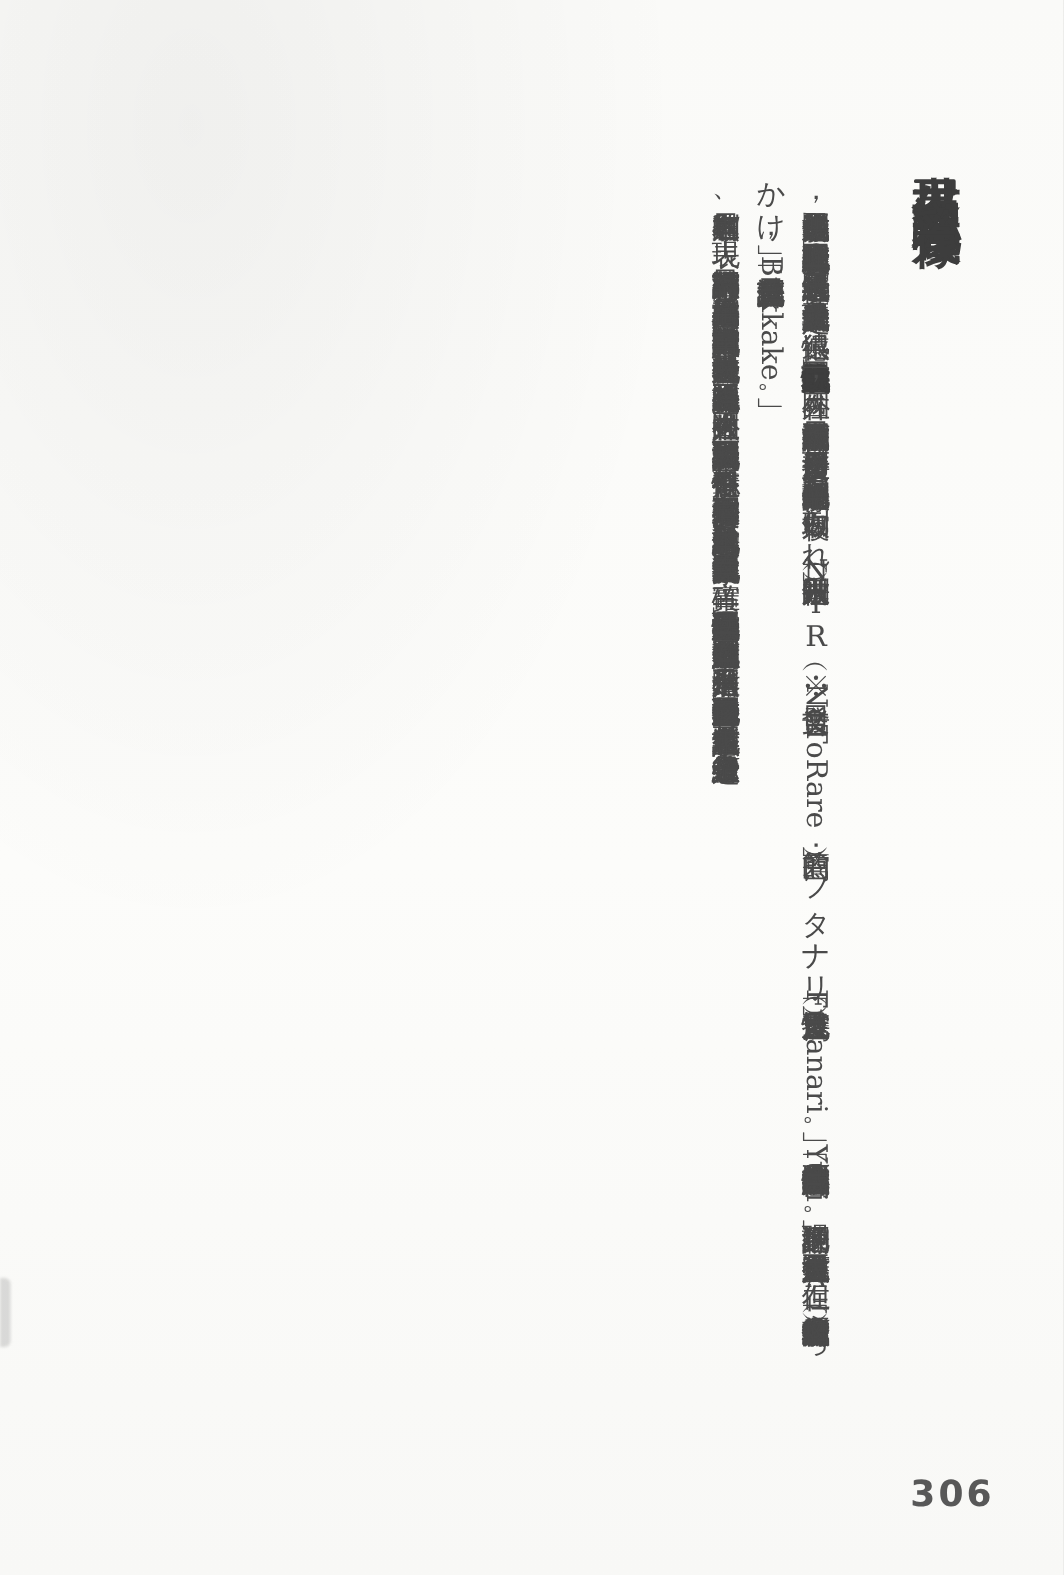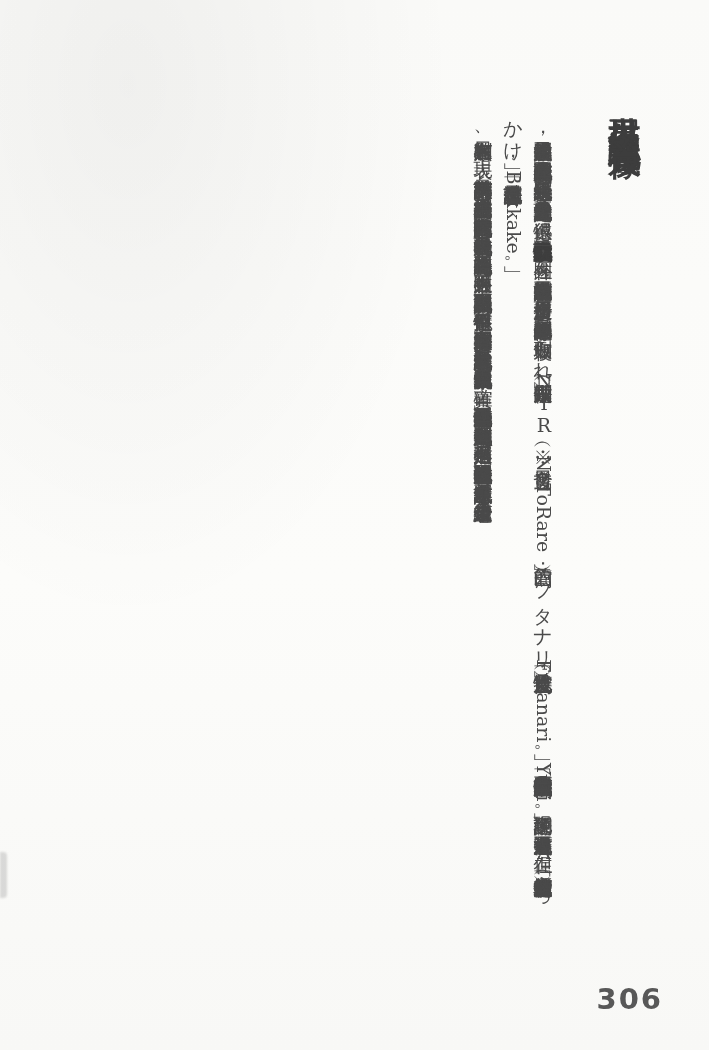--- a/index.html
+++ b/index.html
@@ -66,21 +66,21 @@
     text-orientation: upright;  
   }
   .para .latin {
     font-family: "DejaVu Serif", "Liberation Serif", serif;
   }
   .page-number {
     position: absolute;
     top: 982px;
     right: 46px;
     font-family: "DejaVu Sans", "Liberation Sans", sans-serif;
-    font-size: 29px;
+    font-size: 24px;
     font-weight: 600;
     letter-spacing: 2px;
     color: #585858;
   }
 </style>
 </head>
 <body>
 
 <div class="page">
   <div class="scan-smudge"></div>

